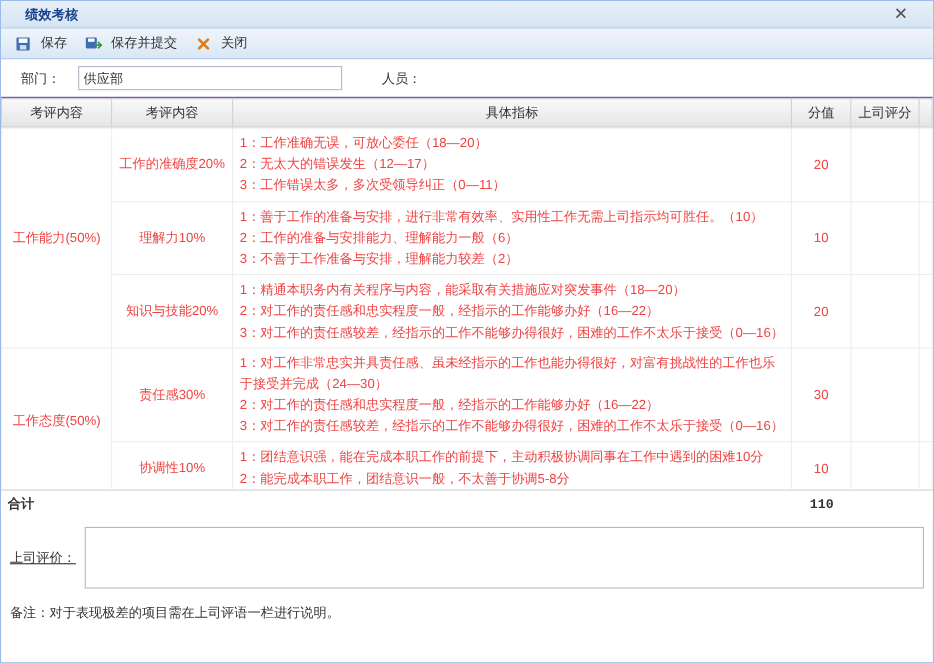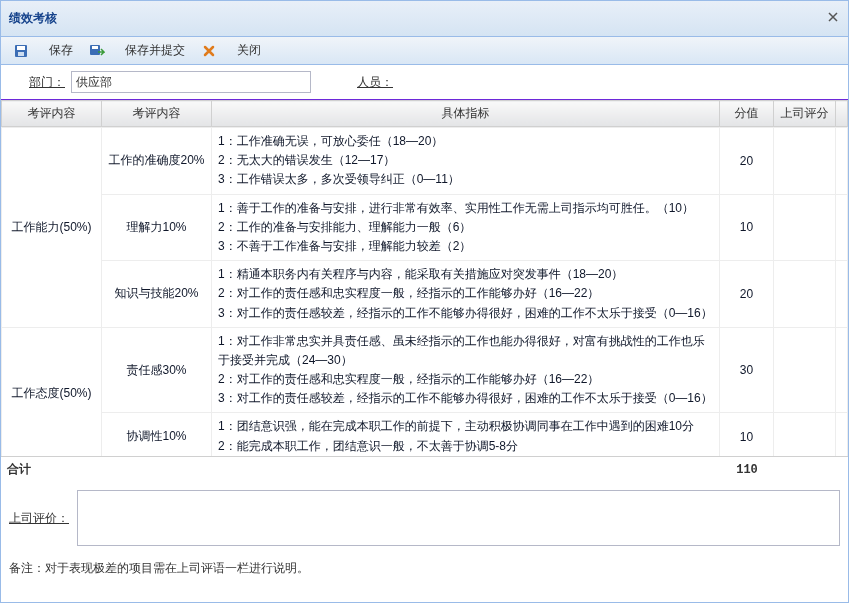--- a/index.html
+++ b/index.html
@@ -1,29 +1,29 @@
 <!DOCTYPE html>
 <html><head>
 <meta charset="utf-8">
 <style>
 * { box-sizing: border-box; margin: 0; padding: 0; }
 body { font-family: "Microsoft YaHei", SimSun, Arial, sans-serif; font-size: 12px; color: #333; background: #fff; width: 849px; height: 603px; overflow: hidden; border: 1px solid #99bbe8; }
-.titlebar { height: 36px; background: linear-gradient(#e8eff8, #d5e4f3); border-bottom: 1px solid #99bbe8; display: flex; align-items: center; padding: 0 8px; }
+.titlebar { height: 25px; background: linear-gradient(#e8eff8, #d5e4f3); border-bottom: 1px solid #99bbe8; display: flex; align-items: center; padding: 0 22px; }
 .titlebar-title { font-weight: bold; color: #15428b; flex: 1; }
 .titlebar-close { cursor: pointer; color: #555; font-size: 14px; }
 .toolbar { height: 28px; background: linear-gradient(#f0f4f9, #d9e7f5); border-bottom: 1px solid #99bbe8; display: flex; align-items: center; padding: 0 6px; gap: 4px; }
-.tbtn { display: inline-flex; align-items: center; gap: 20px; padding: 2px 6px; cursor: pointer; color: #333; }
+.tbtn { display: inline-flex; align-items: center; gap: 8px; padding: 2px 6px; cursor: pointer; color: #333; }
 .tbtn .ico { width: 16px; height: 16px; display: inline-flex; align-items: center; justify-content: center; }
 .form-row { display: flex; align-items: center; padding: 6px 8px; gap: 6px; background: #fff; }
-.form-label { text-align: right; text-decoration: underline; }
+.form-label { text-align: center; }
 .form-input { border: 1px solid #b5b8c8; height: 22px; padding: 0 4px; font-size: 12px; color: #333; background: #fff; }
 .grid-wrap { border-top: 1px solid #6d28d9; }
 table.grid { width: 100%; border-collapse: collapse; table-layout: fixed; }
 table.grid th { background: linear-gradient(#f9f9f9, #e3e4e6); border: 1px solid #d0d0d0; color: #333; font-weight: normal; text-align: center; padding: 4px 2px; font-size: 12px; }
-table.grid td { border: 1px solid #ededed; padding: 4px 6px; font-size: 12px; vertical-align: middle; color: #0f172a; }
+table.grid td { border: 1px solid #ededed; padding: 4px 6px; font-size: 12px; vertical-align: middle; color: #ef4444; }
 table.grid td.center { text-align: center; }
 table.grid td.detail { line-height: 1.6; }
 .grid-body { height: 329px; overflow: hidden; }
 .totals { border-top: 1px solid #d0d0d0; background: #fff; font-family: Liberation Mono, monospace; }
 .totals table { width: 100%; border-collapse: collapse; table-layout: fixed; }
 .totals td { padding: 4px 6px; font-size: 12px; font-weight: bold; }
 .sidebox { padding: 8px; display: flex; gap: 8px; align-items: flex-start; text-decoration: underline; }
 .sidebox .lbl { padding-top: 20px; }
 .sidebox textarea { flex: 1; height: 56px; border: 1px solid #b5b8c8; resize: none; font-size: 12px; padding: 2px; font-family: inherit; }
 .note { padding: 6px 8px; font-size: 12px; font-weight: normal; }

